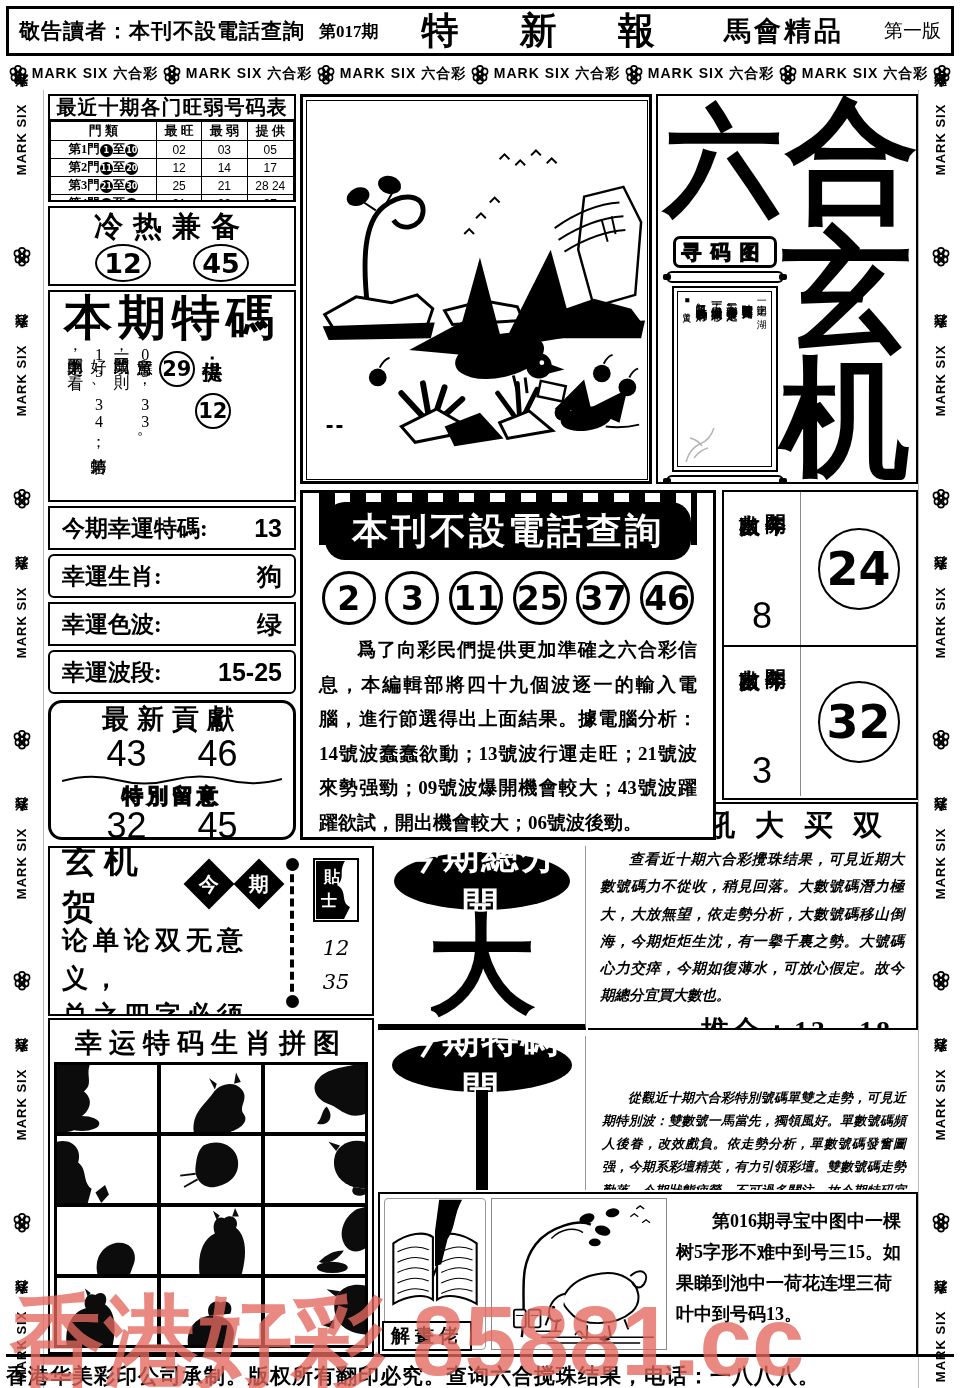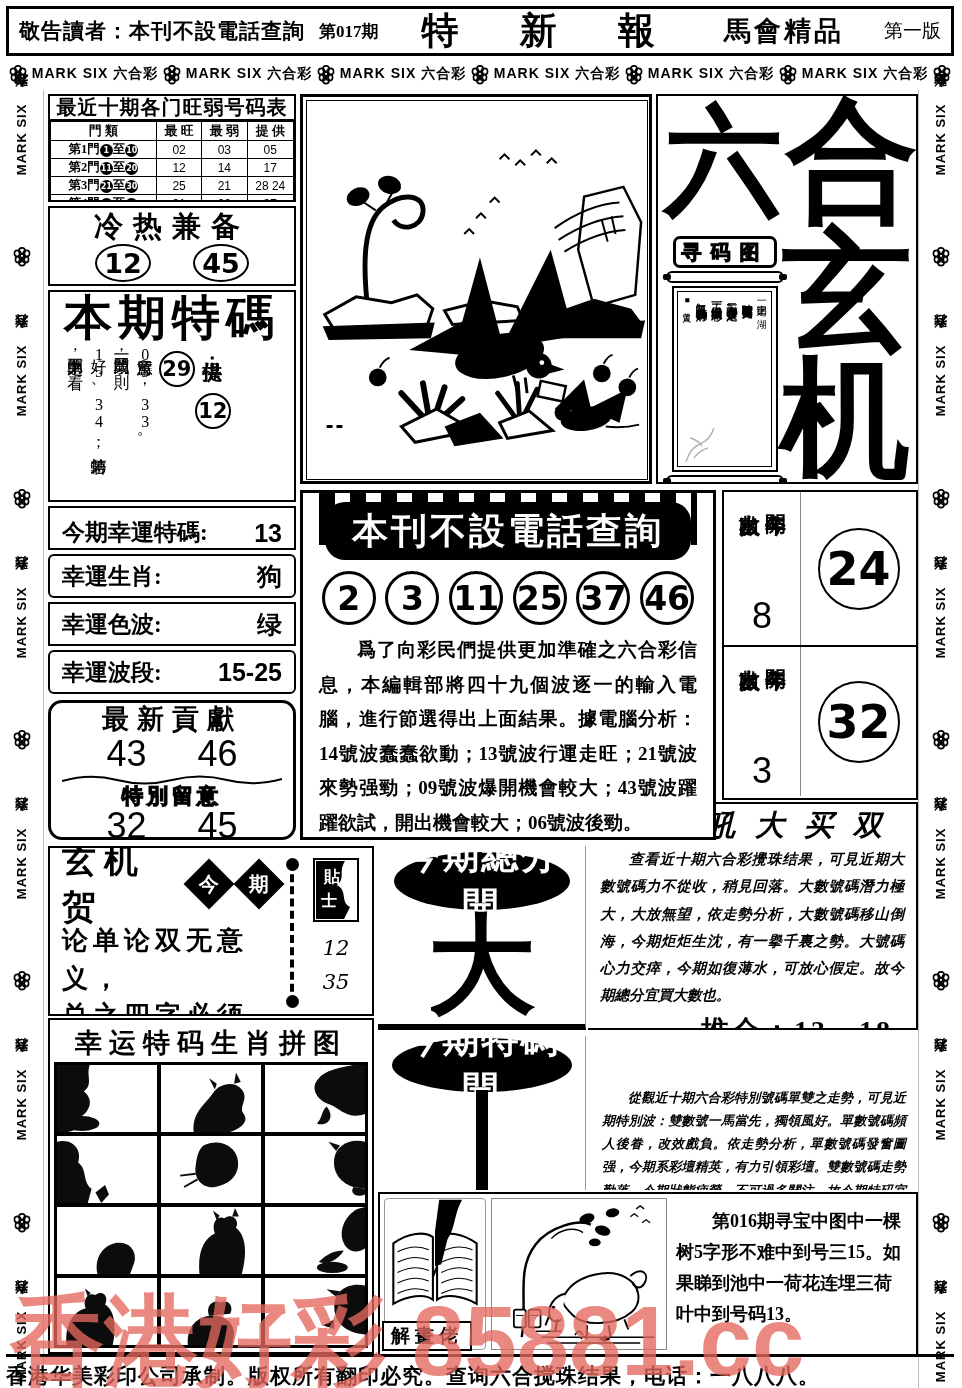--- a/index.html
+++ b/index.html
@@ -156,21 +156,21 @@
   .appear-labels{writing-mode:vertical-rl;text-orientation:upright;font-size:21px;font-weight:600;
     height:98px;line-height:1.1;}
   .appear-labels>div{margin:0 3px;}
   .appear-count{font-size:36px;line-height:40px;font-family:"Liberation Sans",sans-serif;}
   .appear-num{flex:1;display:flex;align-items:center;justify-content:center;}
   .appear-num .circle{width:82px;height:82px;font-size:46px;font-weight:bold;border-width:2.5px;}
 
   
   .bigbuy-box{left:588px;top:802px;width:330px;height:228px;border:2px solid #000;border-left:none;}
   .bigbuy-title{text-align:right;padding-right:14px;font-size:29px;font-weight:700;letter-spacing:20px;
-    line-height:42px;font-style:italic;}
+    line-height:42px;}
   .bigbuy-body{padding:0 12px;font-size:14.5px;line-height:1.88;text-indent:2em;font-style:italic;
     font-weight:600;text-align:justify;}
   .rec-line{font-size:28px;font-weight:700;text-align:center;letter-spacing:3px;}
   .bigbuy-box .rec-line{padding-left:90px;margin-top:2px;}
 
   
   .total-box{left:378px;top:846px;width:208px;height:184px;border-right:1px solid #999;border-bottom:6px solid #000;
     text-align:center;}
   .ellipse-hdr{background:#000000;color:#fff;border-radius:50%;width:176px;height:58px;margin:6px auto 0;
     display:flex;align-items:center;justify-content:center;font-size:37px;font-weight:bold;letter-spacing:2px;}
@@ -487,21 +487,21 @@
         <span class="prov-circle" data-interactable="false">12</span>
         <span class="prov-circle" data-interactable="false">29</span>
       </div>
       <div data-interactable="false">應留意05，33。</div>
       <div data-interactable="false">一門或第三門，則</div>
       <div data-interactable="false">好15、34；若轉第</div>
       <div data-interactable="false">第五門之中，看</div>
     </div>
   </div>
 
-  <div class="box lucky-row" style="top:506px;align-items:flex-end;" data-interactable="false">
+  <div class="box lucky-row" style="top:506px;" data-interactable="false">
     <span class="lucky-label" data-interactable="false">今期幸運特碼:</span>
     <span class="lucky-value" data-interactable="false">13</span>
   </div>
   <div class="box lucky-row round" style="top:554px;" data-interactable="false">
     <span class="lucky-label" data-interactable="false">幸運生肖:</span>
     <span class="lucky-value" data-interactable="false">狗</span>
   </div>
   <div class="box lucky-row" style="top:602px;" data-interactable="false">
     <span class="lucky-label" data-interactable="false">幸運色波:</span>
     <span class="lucky-value" data-interactable="false">绿</span>

